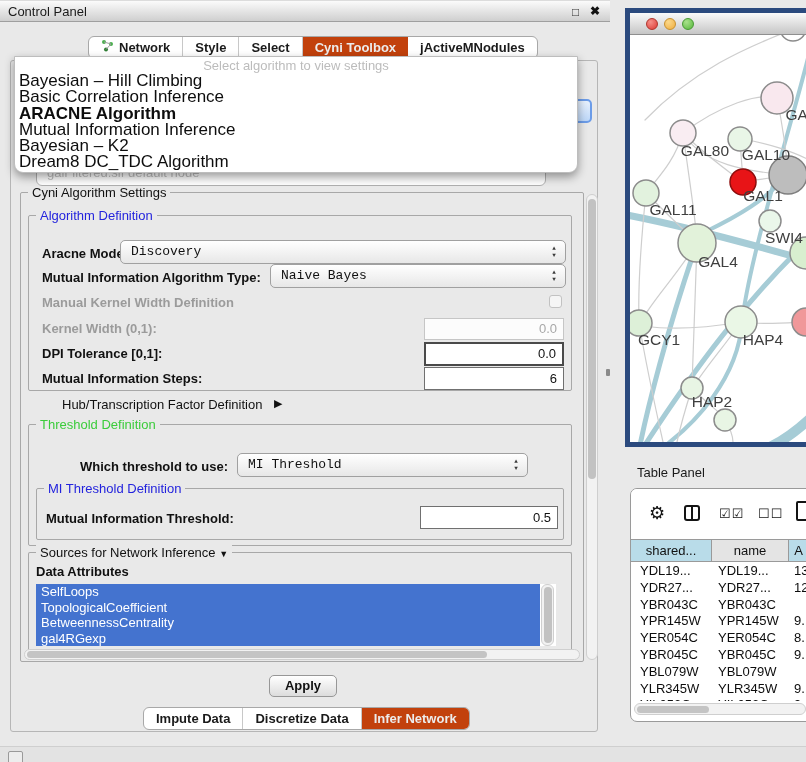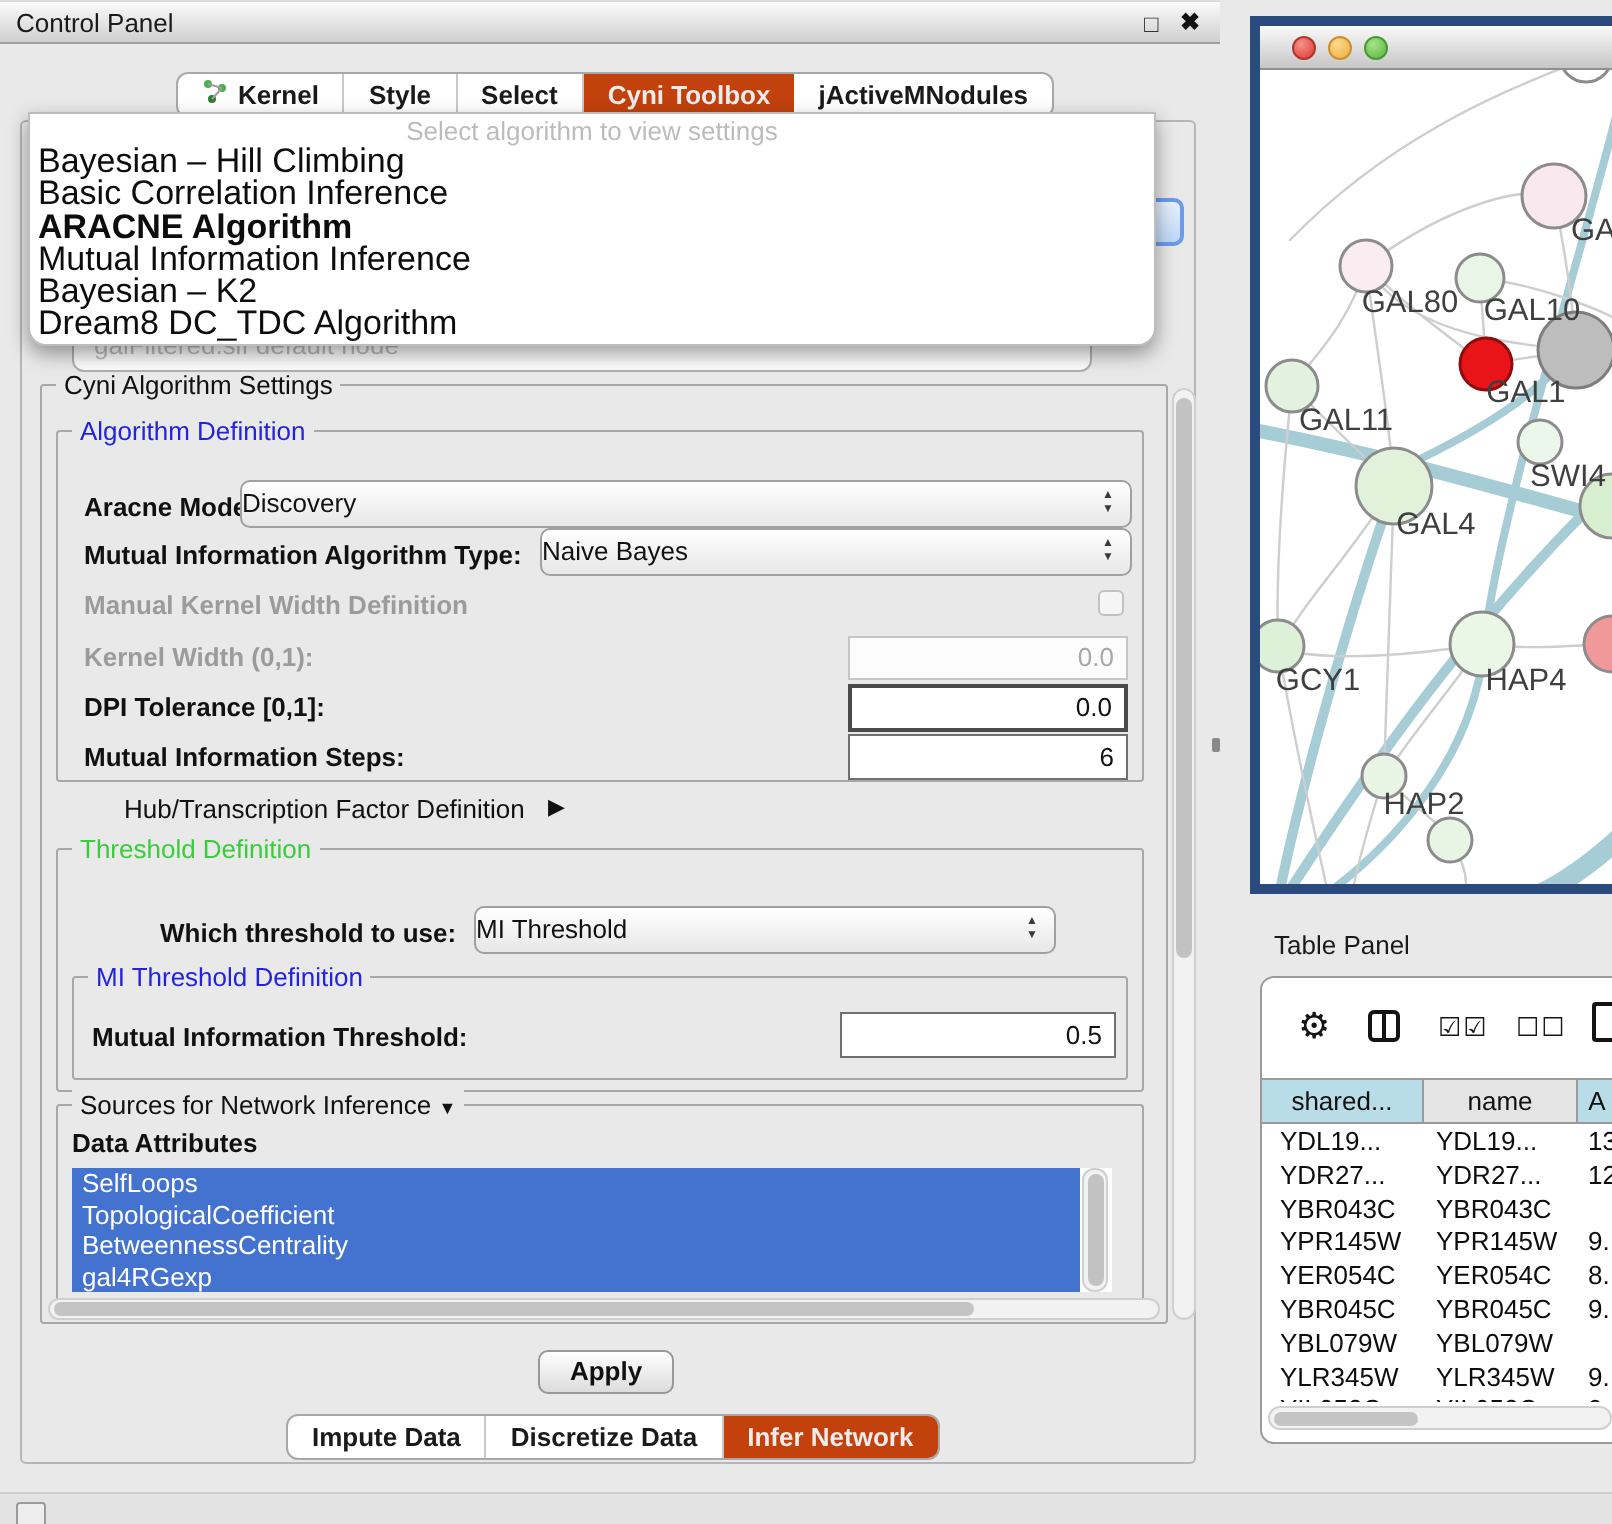--- a/index.html
+++ b/index.html
@@ -28,21 +28,21 @@
   .fs { position:absolute; border:1px solid #a8a8a8; border-radius:2px; }
   .fs-legend { position:absolute; top:-8px; left:7px; background:#e9e9e9; padding:0 4px; font-size:13px; color:#111; white-space:nowrap; }
   .fs-legend.blue { color:#2323dd; }
   .fs-legend.green { color:#3bcc3b; }
 
   .lbl { position:absolute; font-size:13px; font-weight:bold; color:#111; white-space:nowrap; }
   .lbl.dis { color:#9b9b9b; }
   .lbl.plain { font-weight:normal; }
 
   .combo { position:absolute; height:24px; border:1px solid #a0a0a0; border-radius:5px;
-    background:linear-gradient(#ffffff,#e7e7e7); font-size:13px; line-height:22px; padding-left:0; color:#111; }
+    background:linear-gradient(#ffffff,#e7e7e7); font-size:13px; line-height:22px; padding-left:10px; color:#111;font-family:Liberation Mono, monospace; }
   .combo .arrows { position:absolute; right:5px; top:4px; width:12px; text-align:center; }
   .combo .arrows span { display:block; font-size:6px; line-height:7px; color:#3a3a3a; }
 
   .ninput { position:absolute; background:#fff; font-size:13px; text-align:right; padding-right:6px; color:#111; }
   .ninput.dis { border:1px solid #c6c6c6; background:#fcfcfc; color:#a8a8a8; }
   .ninput.strong { border:2px solid #4a4a4a; }
   .ninput.mid { border:1px solid #707070; }
 
   .checkbox { position:absolute; width:13px; height:13px; border:1px solid #c2c2c2; border-radius:3px; background:#f5f5f5; }
 
@@ -132,21 +132,21 @@
     <div class="tab">
       <span>
         <svg width="13" height="13" viewBox="0 0 13 13">
             <circle cx="3" cy="3" r="2" fill="#4caf50"></circle>
             <circle cx="10" cy="5" r="2" fill="#4caf50"></circle>
             <circle cx="5" cy="10.5" r="2" fill="#2e7d32"></circle>
             <line x1="3" y1="3" x2="10" y2="5" stroke="#9e9e9e" stroke-width="1"></line>
             <line x1="10" y1="5" x2="5" y2="10.5" stroke="#9e9e9e" stroke-width="1"></line>
           </svg>
       </span>
-      <span>Kernel</span>
+      <span>Network</span>
     </div>
     <div class="tab">
         <span>Style</span>
       </div>
     <div class="tab">
         <span>Select</span>
       </div>
     <div class="tab sel">
         <span>Cyni Toolbox</span>
       </div>

